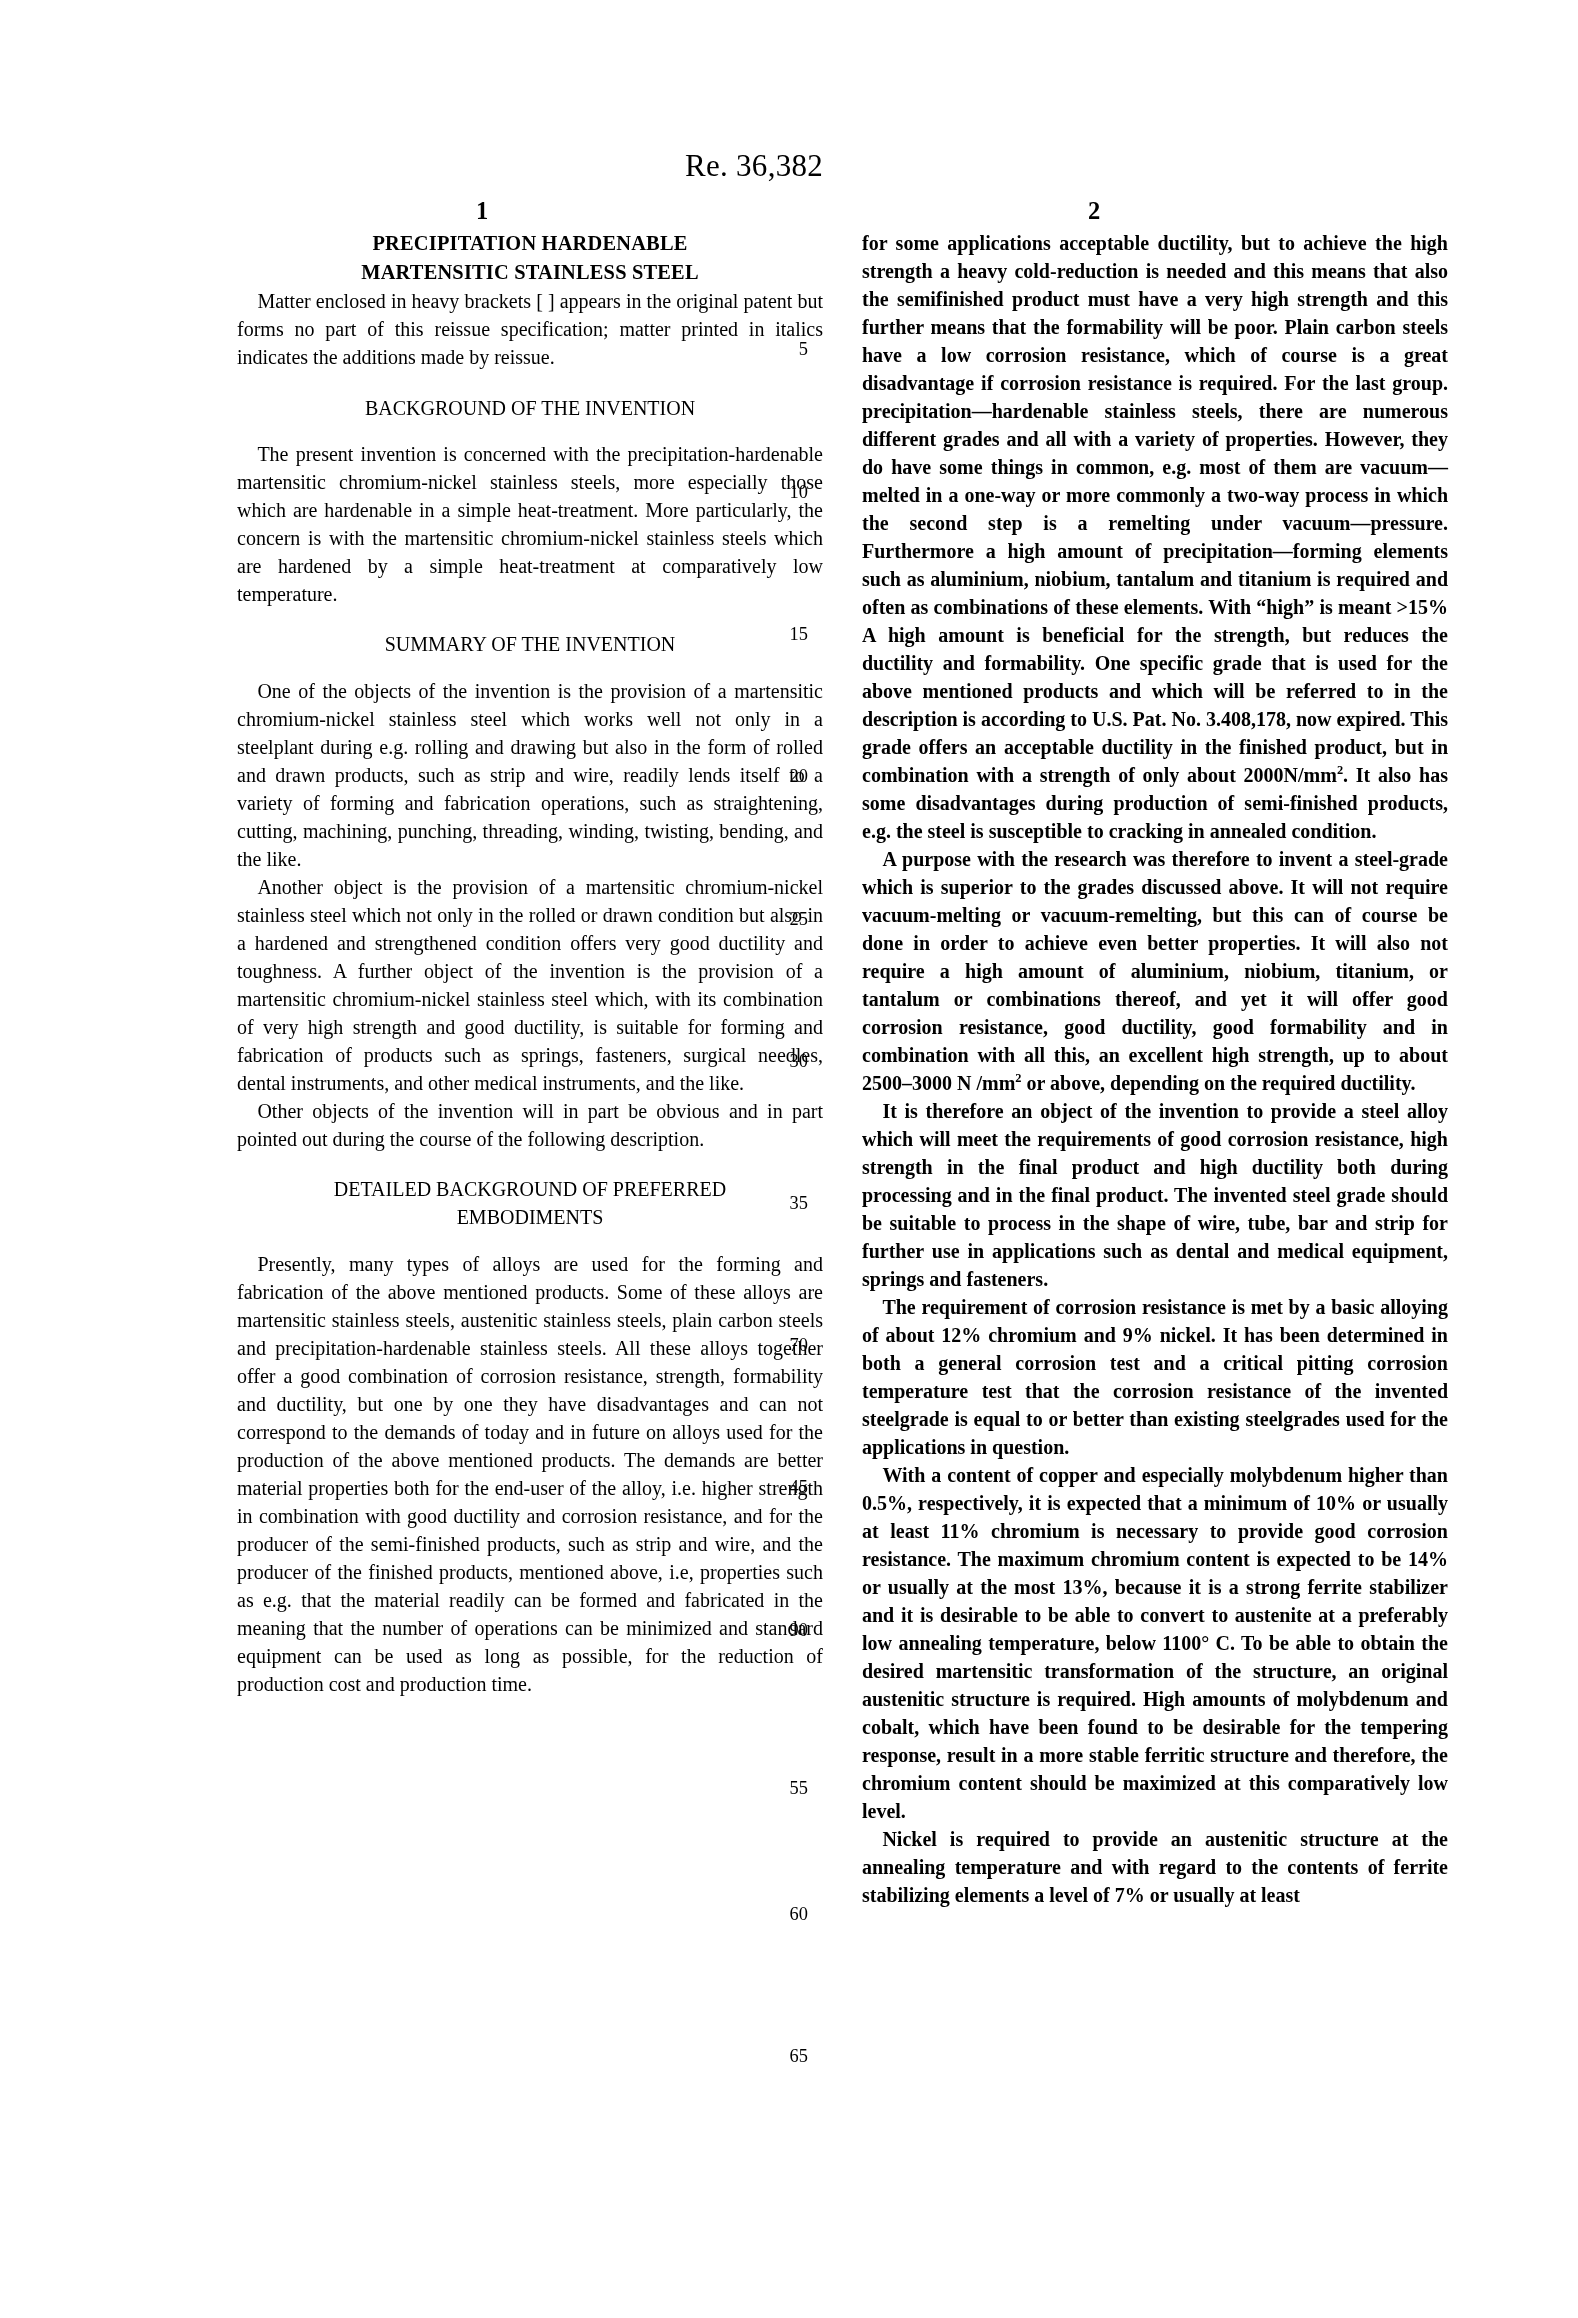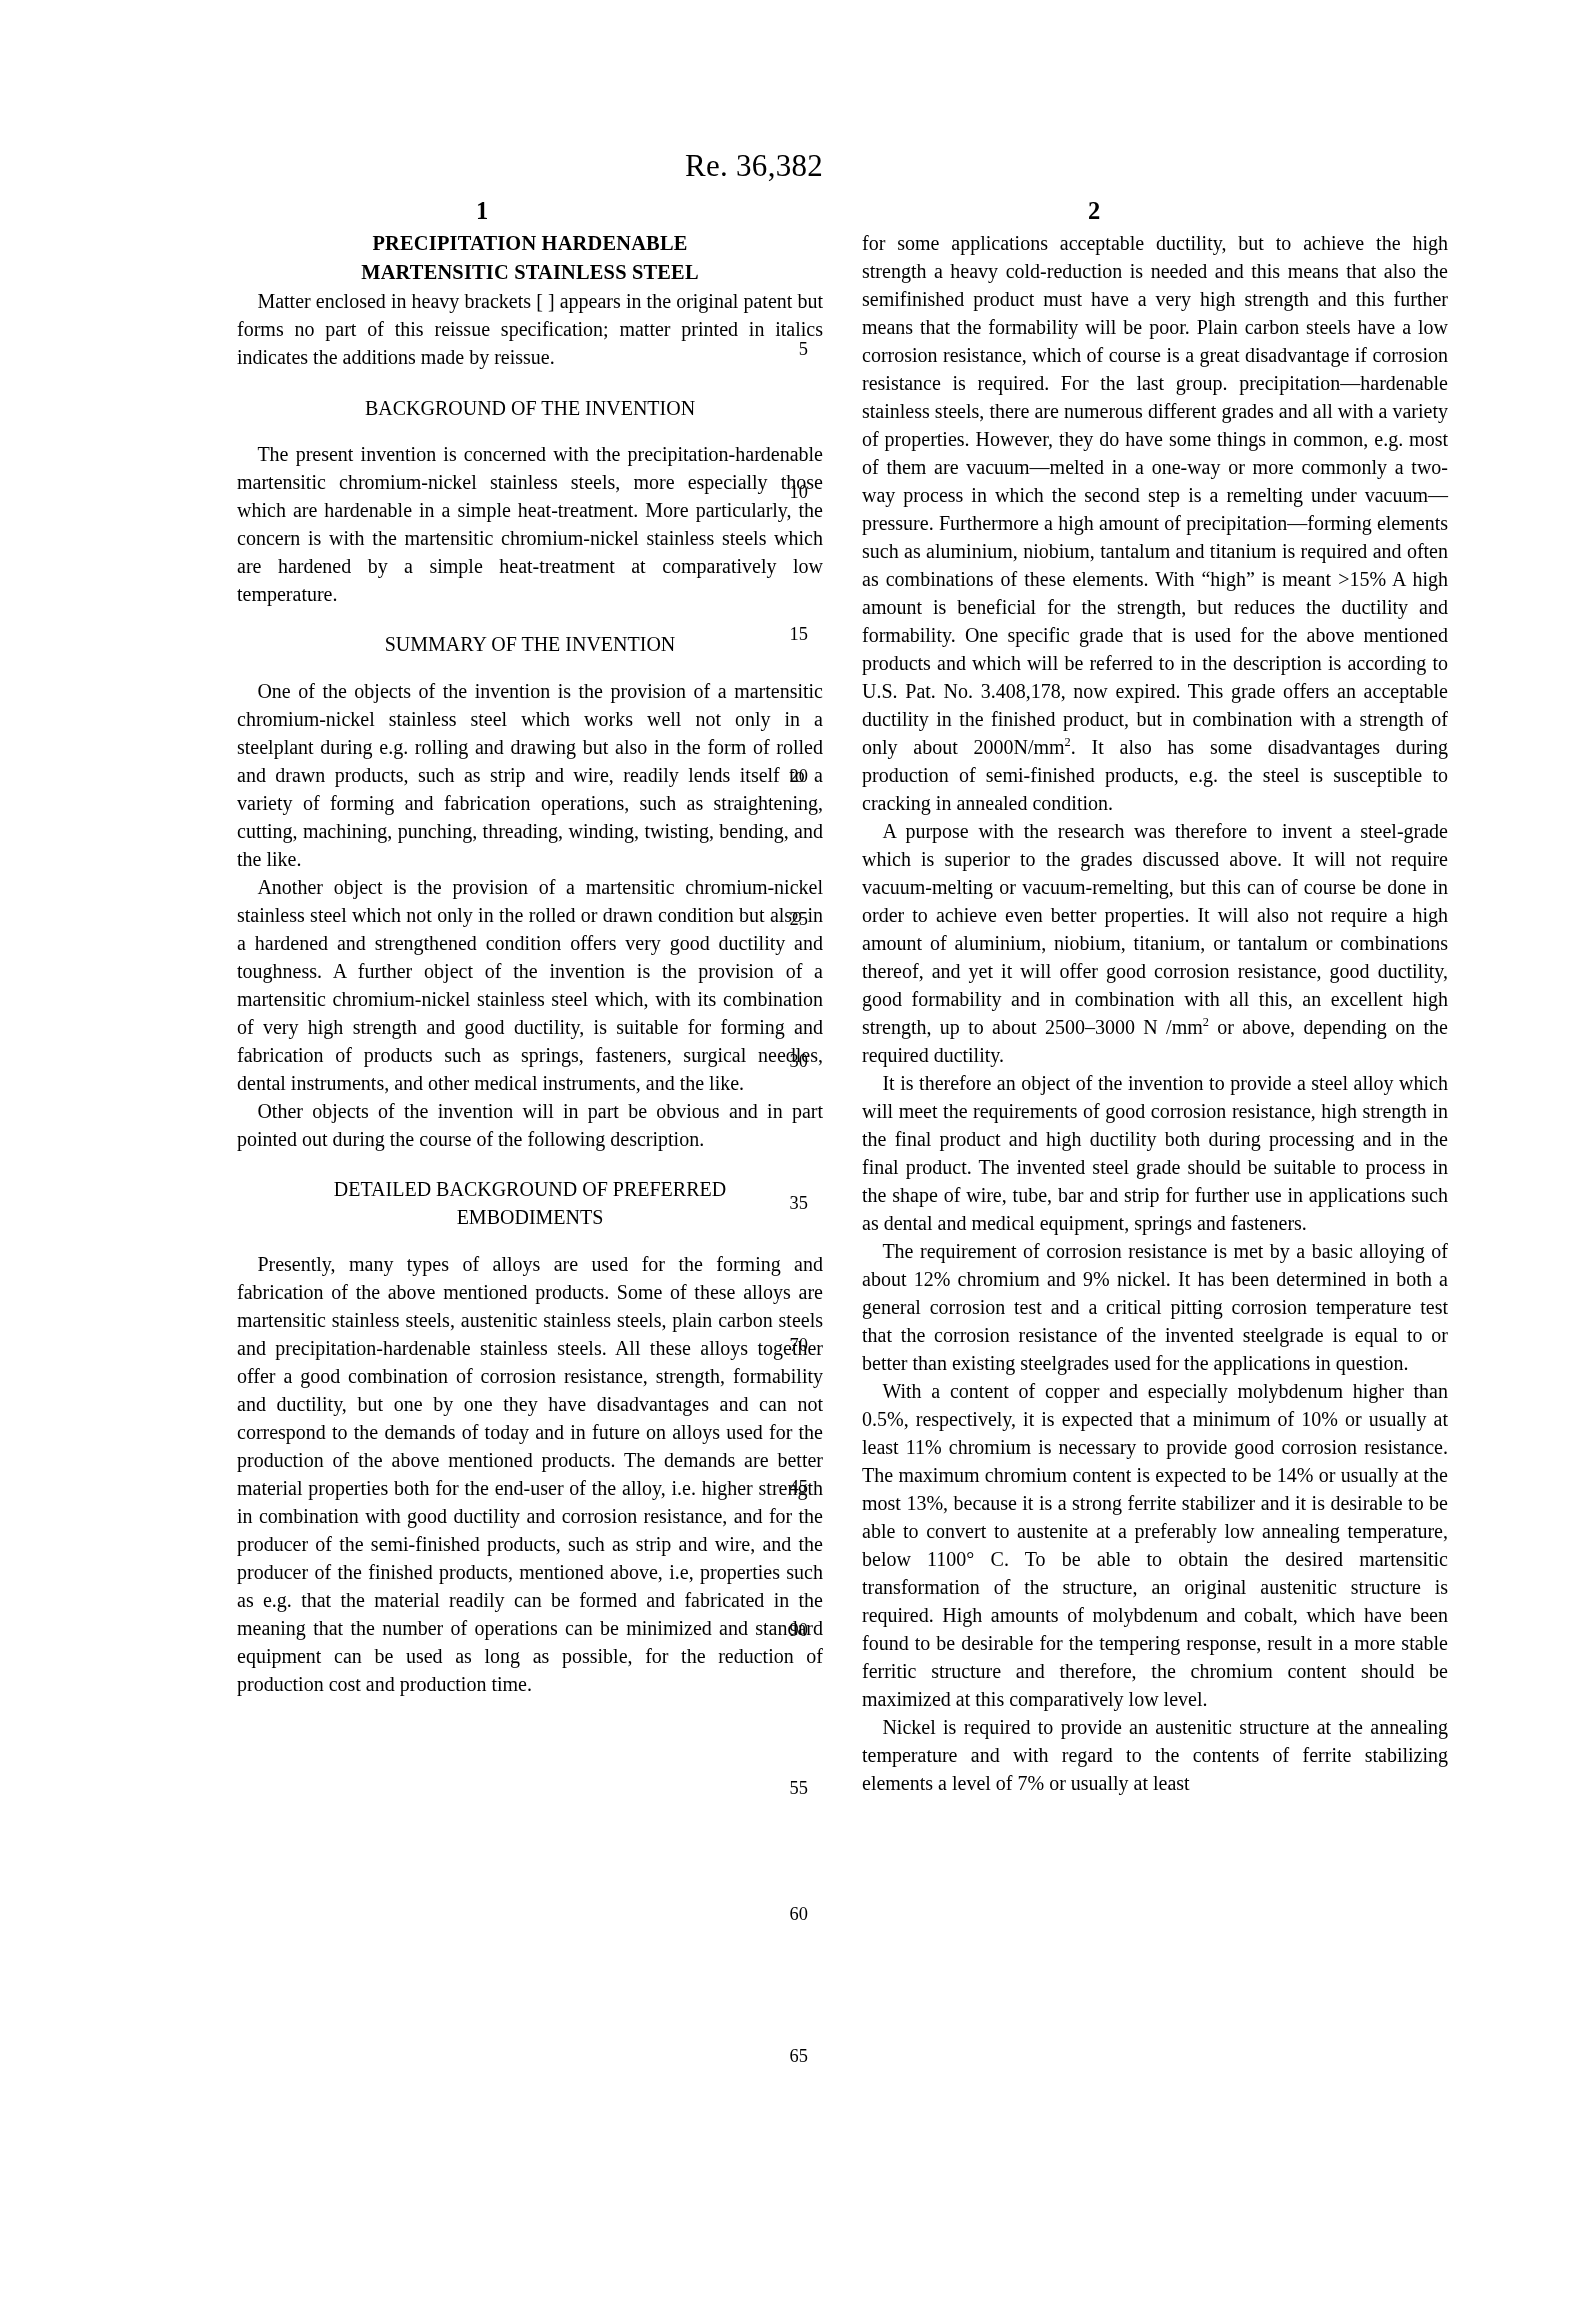--- a/index.html
+++ b/index.html
@@ -51,21 +51,21 @@
     top: 229px;
     width: 586px;
     font-size: 20px;
     line-height: 28px;
     text-align: justify;
     text-justify: inter-word;
     hyphens: none;
     margin-left: 44px;
   }
   .column.left  { left: 193px; }
-  .column.right { left: 818px; }
+  .column.right { left: 818px; font-weight: bold; }
 
   .column p {
     margin: 0;
     text-indent: 20.4px;
   }
   .column p.no-indent { text-indent: 0; }
 
   
   h2.section-title {
     font-size: 20px;

